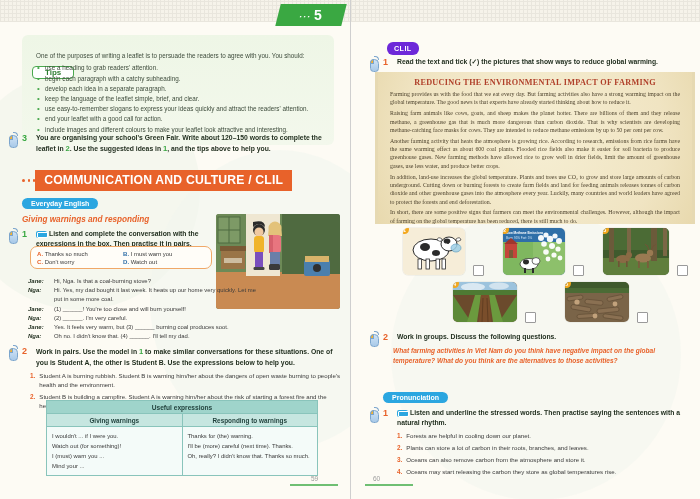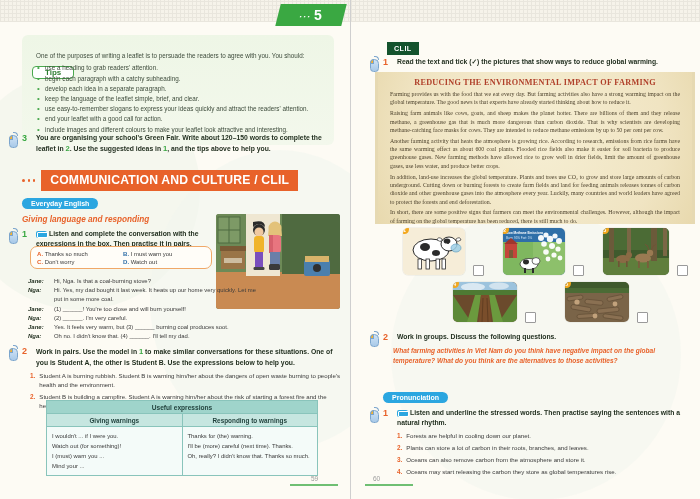--- a/index.html
+++ b/index.html
@@ -85,21 +85,21 @@
     background:#f2b233; border:0.8px solid #7ba5cd; border-radius:5px 0 0 0;
   }
   .mouse-icon .cord {
     position:absolute; left:6px; top:0px; width:5px;height:4px;
     border-top:0.8px solid #7ba5cd; border-right:0.8px solid #7ba5cd;
     border-radius: 0 6px 0 0;
   }
 
   
   .sec-bar {
-    position: absolute; display: flex; align-items: center; gap: 6px;
+    position: absolute; display: flex; align-items: center; gap: 0;
   }
   .sec-dots { display:flex; align-items:center; gap:2.5px; }
   .sec-dots i { display:block; border-radius:50%; background:#e8622a; }
   .sec-dots i:nth-child(1){ width:3px;height:3px; }
   .sec-dots i:nth-child(2){ width:2.6px;height:2.6px; }
   .sec-dots i:nth-child(3){ width:2.6px;height:2.6px; }
   .sec-title {
     background: #e8622a; color: #fff; font-weight: bold;
     font-size: 12.2px; letter-spacing: .2px;
     padding: 3px 9px 4px 9px;
@@ -169,21 +169,21 @@
   .pg-rule { position:absolute; bottom:13px; height:2px; background:#6fbf73; }
 
   
   .page-right {
     position:relative; width:350px; height:499px;
     background:#fdfbf4; overflow:hidden;
     border-left:1px solid #cfcfcf;
   }
   .clil-pill {
     position:absolute; left:36px; top:42px;
-    background:#14532d; color:#fff; border-radius:0;
+    background:#6d28d9; color:#fff; border-radius:6px;
     font-size:7.2px; font-weight:bold; padding:2px 7px; letter-spacing:.4px;
   }
   .rtask1 { position:absolute; left:32px; top:57px; width:312px; }
 
   .article {
     position:absolute; left:24px; top:72px; width:320px; height:152px;
     background:
       radial-gradient(circle at 50% 40%, #f6efd4 0%, #f0e4c2 70%, #e8d9ae 100%);
     padding:6px 12px 4px 12px; overflow:hidden;
     border-left:3px solid #e6d9b2; border-right:3px solid #e6d9b2;
@@ -267,21 +267,21 @@
 
     <div class="sec-bar" style="left:22px; top:170px;">
       <div class="sec-dots">
           <i></i>
           <i></i>
           <i></i>
         </div>
       <div class="sec-title">COMMUNICATION AND CULTURE / CLIL</div>
     </div>
     <div class="pill" style="left:22px; top:198px;">Everyday English</div>
-    <div class="subhead" style="left:22px; top:215px;">Giving language and responding</div>
+    <div class="subhead" style="left:22px; top:215px;">Giving warnings and responding</div>
 
     <div class="mouse-icon" style="left:7px; top:228px;">
       <div class="cord"></div>
         <div class="body"></div>
         <div class="btn"></div>
     </div>
     <div class="task1 task-row">
       <div class="tnum">1</div>
       <div class="ttext"><span class="hp-icon"></span><span>Listen and complete the conversation with the expressions in the box. Then practise it in pairs.</span></div>
     </div>

